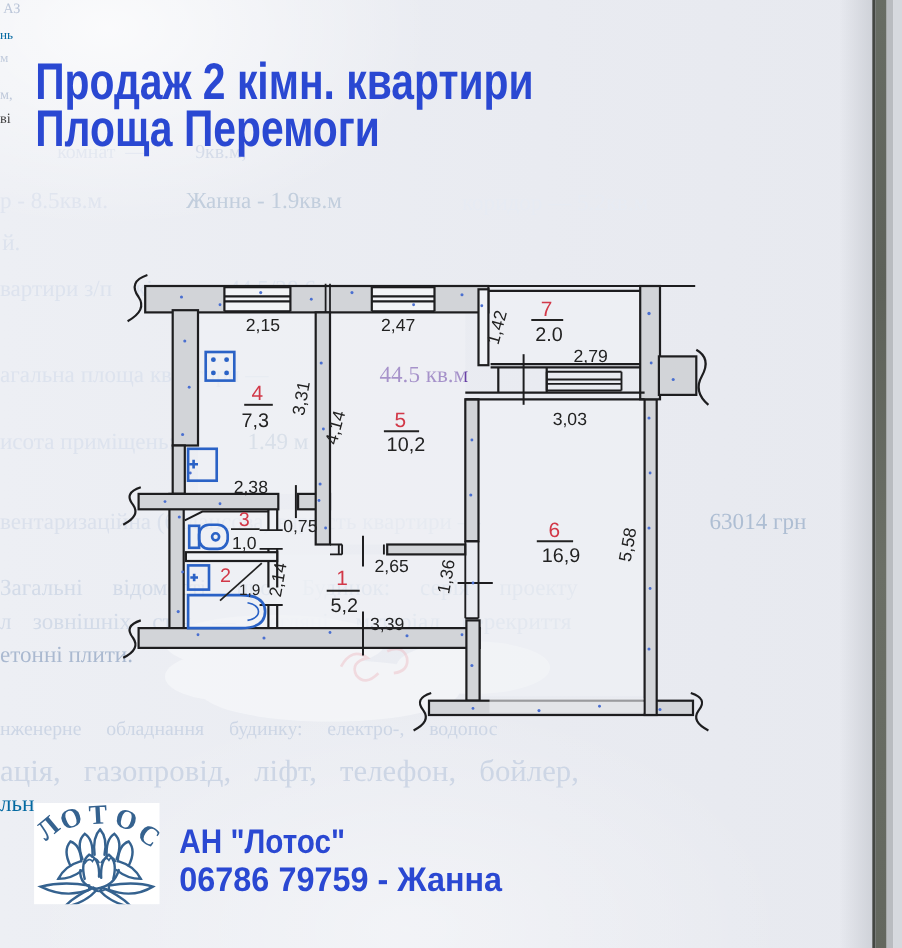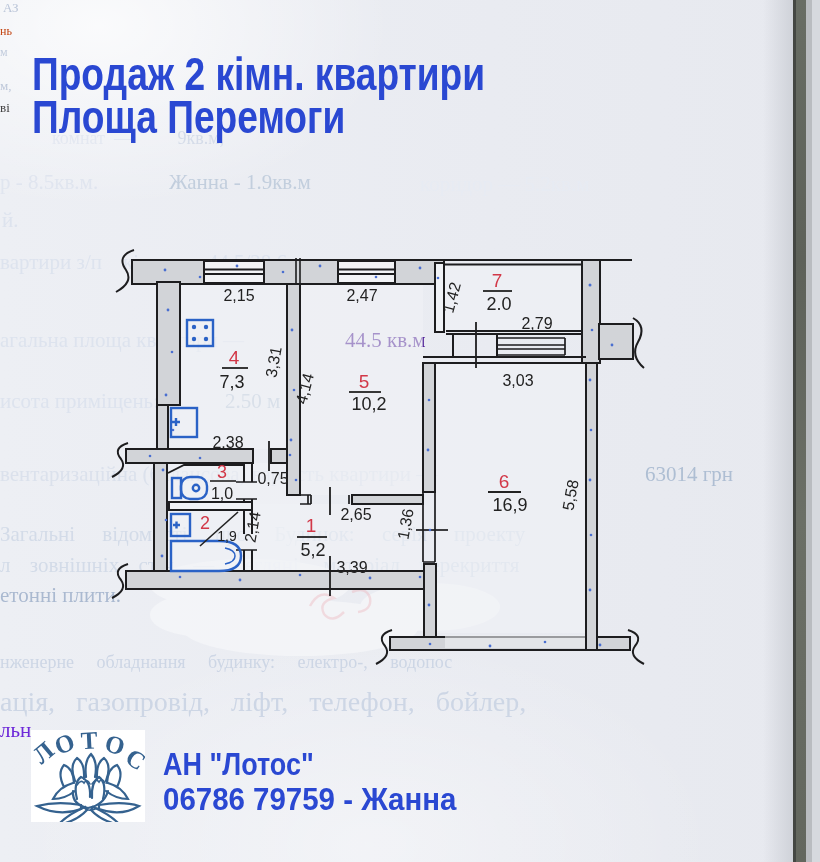--- a/index.html
+++ b/index.html
@@ -15,21 +15,21 @@
 <div class="abs" style="left:0;top:0;width:820px;height:862px;
   background:
    radial-gradient(ellipse 420px 260px at 12% 3%, rgba(255,255,255,.75), rgba(255,255,255,0) 70%),
    radial-gradient(ellipse 500px 300px at 45% 98%, rgba(255,255,255,.4), rgba(255,255,255,0) 70%),
    linear-gradient(90deg,#edeff4 0%,#e9ebf1 60%,#e7e9ef 100%);"></div>
 
 <div id="fadetext">
 
 <div class="fade" style="left:3px;top:0px;font-size:13px;color:#bac5d8;">АЗ</div>
 
-<div class="fade" style="left:0px;top:24px;font-size:12px;color:#c2410c;">нь</div>
+<div class="fade" style="left:0px;top:24px;font-size:12px;color:#0369a1;">нь</div>
 
 <div class="fade" style="left:0px;top:45px;font-size:12px;color:#c2ccdd;">м</div>
 
 <div class="fade" style="left:0px;top:78px;font-size:13px;color:#bec8da;">м,</div>
 
 <div class="fade" style="left:0px;top:100px;font-size:13px;color:#404040;">ві</div>
 
 <div class="fade" style="left:52px;top:128px;font-size:18px;color:#e4e8f1;">комнат&nbsp;&nbsp;—&nbsp;&nbsp;&nbsp;<span style="color:#d5dce9;margin-left:32px;">9кв.м,</span></div>
 
 <div class="fade" style="left:0px;top:170px;font-size:21px;color:#e0e5ef;">р - 8.5кв.м.</div>
@@ -37,36 +37,36 @@
 <div class="fade" style="left:420px;top:172px;font-size:21px;color:#e7ebf3;">коридор — 5.2кв.м</div>
 
 <div class="fade" style="left:2px;top:208px;font-size:21px;color:#dde3ee;">й.</div>
 
 <div class="fade" style="left:0px;top:250px;font-size:21px;color:#dde3ee;">вартири з/п&nbsp;&nbsp;&nbsp;&nbsp;кімнат&nbsp;&nbsp;&nbsp;&nbsp;&nbsp;44.5/28.6&nbsp;&nbsp;кв.м</div>
 
 <div class="fade" style="left:0px;top:328px;font-size:21px;color:#dde3ee;">агальна площа квартири —</div>
 <div class="fade" style="left:345px;top:328px;font-size:21px;color:#4c1d95;">44.5 кв.м</div>
 
 <div class="fade" style="left:0px;top:389px;font-size:21px;color:#dde3ee;">исота приміщень:</div>
-<div class="fade" style="left:225px;top:389px;font-size:21px;color:#bcc9da;">2.50 м</div>
+<div class="fade" style="left:225px;top:389px;font-size:21px;color:#bcc9da;">1.49 м</div>
 
 <div class="fade" style="left:0px;top:462px;font-size:21px;color:#dbe1ec;">вентаризаційна (балансова) вартість квартири —</div>
 <div class="fade" style="left:645px;top:462px;font-size:21px;color:#aebed3;text-align:right;">63014 грн</div>
 
 <div class="fade" style="left:0px;top:522px;font-size:21px;color:#d3dbe8;word-spacing:22px;">Загальні відомості про Будинок: серія проекту</div>
 
 <div class="fade" style="left:0px;top:553px;font-size:21px;color:#d3dbe8;word-spacing:14px;">л зовнішніх стін — цегляні, матеріал перекриття</div>
 
 <div class="fade" style="left:0px;top:583px;font-size:21px;color:#aab9d0;">етонні плити.</div>
 
 <div class="fade" style="left:0px;top:652px;font-size:18px;color:#cdd6e5;word-spacing:18px;">нженерне обладнання будинку: електро-, водопос</div>
 
 <div class="fade" style="left:0px;top:686px;font-size:28px;color:#cdd6e5;word-spacing:14px;">ація, газопровід, ліфт, телефон, бойлер,</div>
 
-<div class="fade" style="left:0px;top:718px;font-size:21px;color:#6d28d9;">льн</div>
+<div class="fade" style="left:0px;top:718px;font-size:21px;color:#0369a1;">льн</div>
 </div>
 
 <div class="abs" style="left:32px;top:50px;font-size:47px;line-height:47px;font-weight:bold;color:#2a48d2;transform:scaleX(0.79);transform-origin:0 0;white-space:nowrap;">Продаж 2 кімн. квартири</div>
 
 <div class="abs" style="left:32px;top:93px;font-size:47px;line-height:47px;font-weight:bold;color:#2a48d2;transform:scaleX(0.79);transform-origin:0 0;white-space:nowrap;">Площа Перемоги</div>
 
 <svg class="abs" style="left:0;top:0;" width="820" height="862" viewBox="0 0 820 862">
 
   <g fill="#f8f9fb" opacity="0.65">
     <ellipse cx="250" cy="585" rx="100" ry="26"></ellipse>

